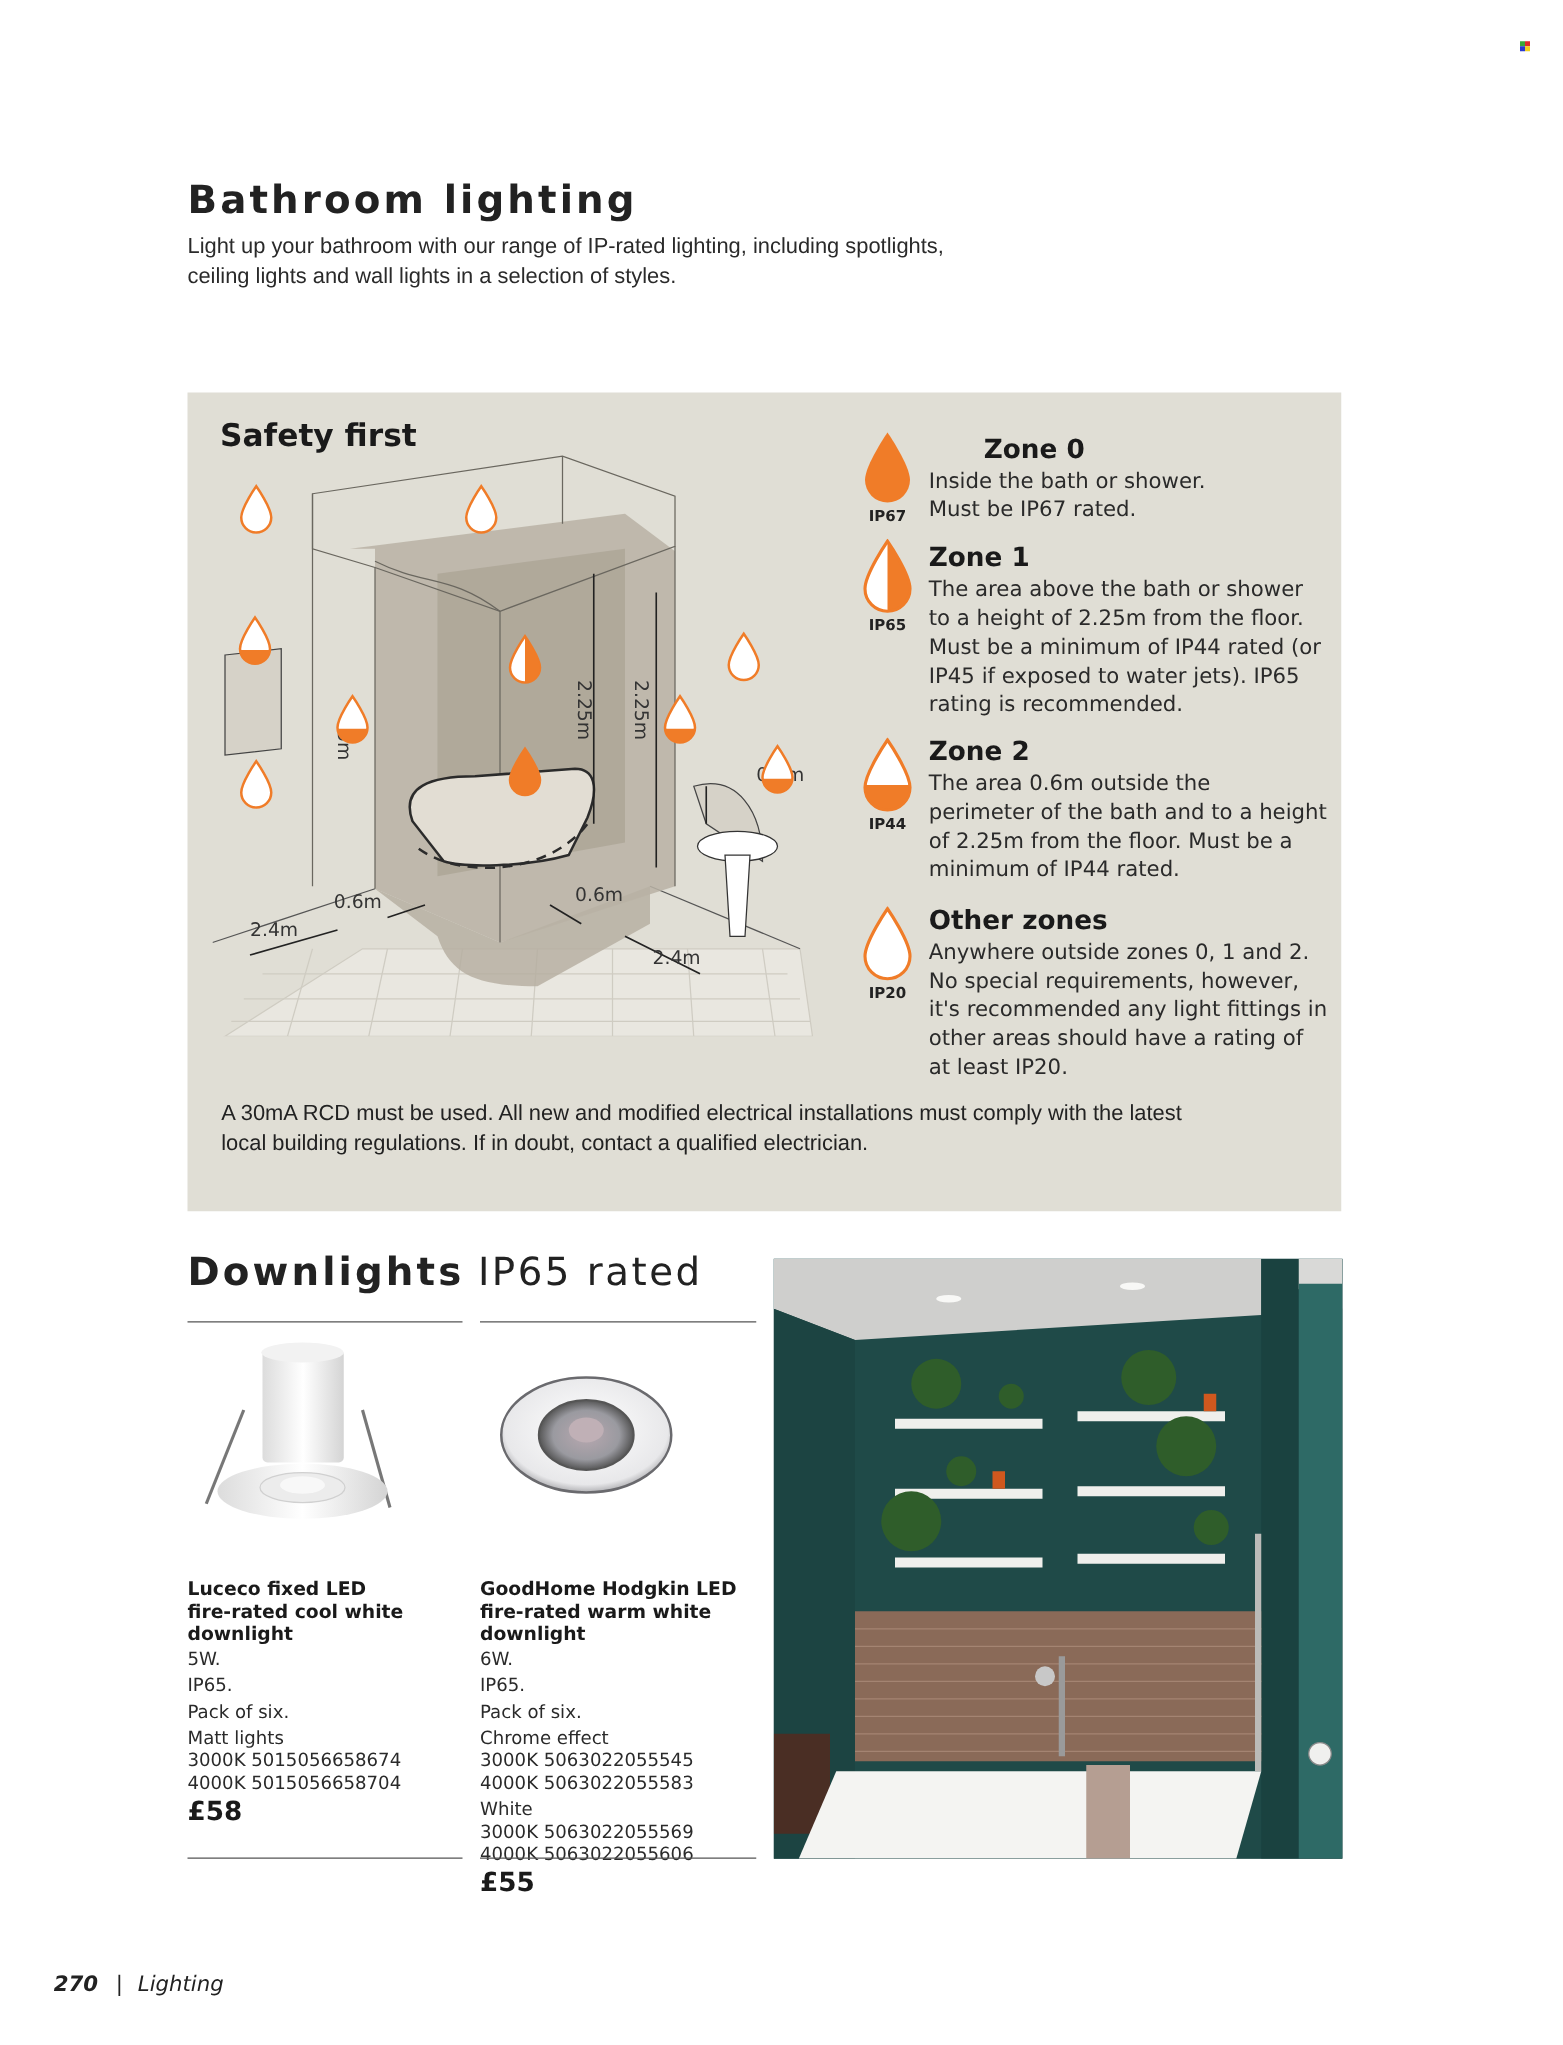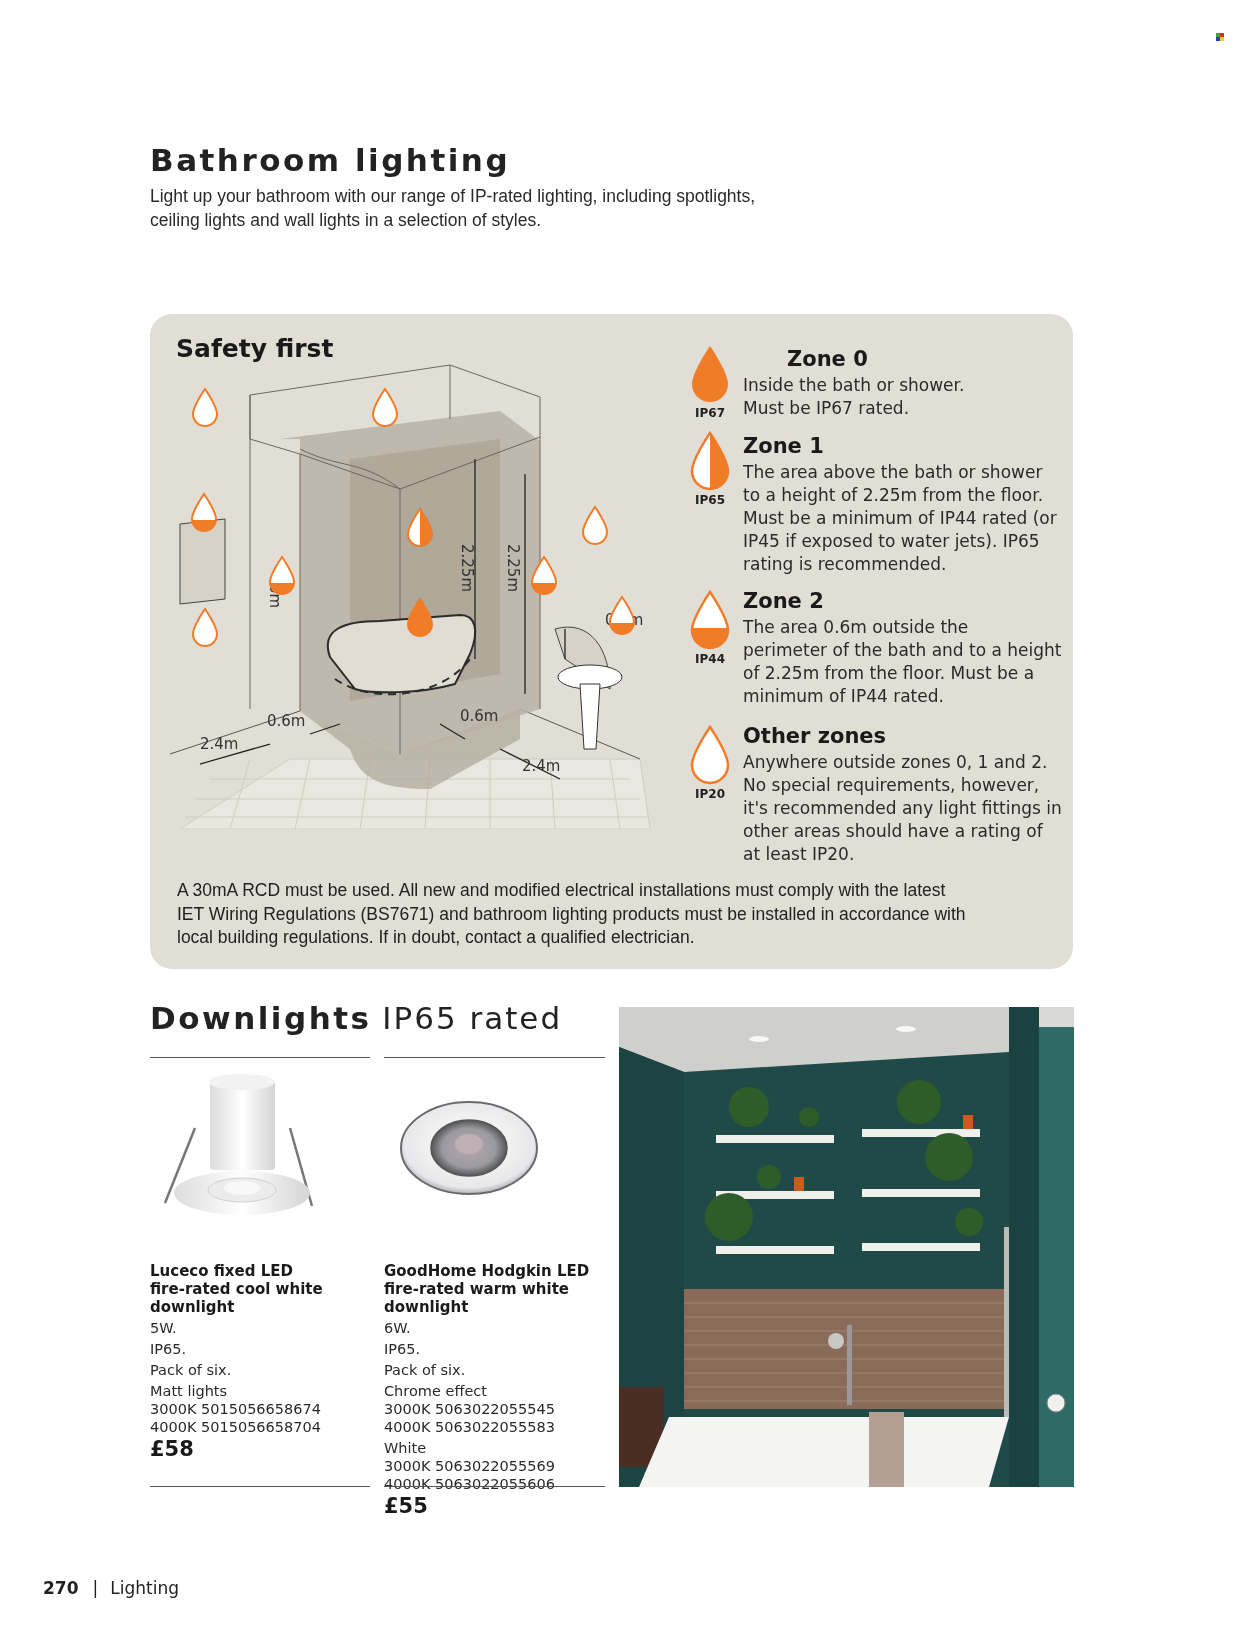--- a/index.html
+++ b/index.html
@@ -6,21 +6,21 @@
   html, body { width: 1250px; height: 1636px; background: #ffffff; overflow: hidden; }
   body { position: relative; font-family: "DejaVu Sans", sans-serif; color: #1e1e1e; }
   .abs { position: absolute; }
 
   .corner-logo { left: 1216px; top: 33px; width: 8px; height: 8px; display: grid; grid-template-columns: 4px 4px; grid-template-rows: 4px 4px; }
   .corner-logo span { display: block; }
 
   .page-title { left: 150px; top: 142px; font-size: 31px; font-weight: bold; letter-spacing: 2.5px; color: #222; }
   .page-intro { left: 150px; top: 184px; width: 700px; font-family: "Liberation Sans", sans-serif; font-size: 17.5px; line-height: 24px; color: #2a2a2a; }
 
-  .panel { left: 150px; top: 314px; width: 923px; height: 655px; background: #e0ded5; border-radius: 22px; }
+  .panel { left: 150px; top: 314px; width: 923px; height: 655px; background: #e0ded5; }
   .panel-title { left: 26px; top: 20px; font-size: 25px; font-weight: bold; color: #1a1a1a; }
   .diagram { left: 20px; top: 45px; width: 500px; height: 470px; }
 
   .zone { position: absolute; left: 540px; width: 380px; }
   .zone .drop { position: absolute; left: 0; width: 40px; }
   .zone .ip { position: absolute; left: 0; width: 40px; text-align: center; font-size: 12px; font-weight: bold; color: #222; }
   .zone .zt { position: absolute; left: 53px; font-size: 21px; font-weight: bold; color: #1a1a1a; white-space: nowrap; }
   .zone .zd { position: absolute; left: 53px; width: 330px; font-size: 17px; line-height: 23px; color: #2a2a2a; }
 
   .panel-footer { left: 27px; top: 565px; width: 860px; font-family: "Liberation Sans", sans-serif; font-size: 17.5px; line-height: 23.5px; color: #222; }
@@ -32,21 +32,21 @@
   .rule { height: 1px; background: #555; }
   .product { width: 222px; }
   .prod-img { width: 222px; height: 170px; }
   .prod-name { font-size: 15px; font-weight: bold; line-height: 18px; color: #1a1a1a; margin-top: 20px; }
   .prod-line { font-size: 14.5px; line-height: 18px; color: #2a2a2a; }
   .gap { margin-top: 3px; }
   .prod-price { font-size: 21px; font-weight: bold; line-height: 20px; color: #1a1a1a; margin-top: 3px; }
 
   .photo { left: 619px; top: 1007px; width: 455px; height: 480px; overflow: hidden; background: #1f4a48; }
 
-  .footer { left: 43px; top: 1578px; font-size: 17px; color: #222; white-space: nowrap; }
+  .footer { left: 43px; top: 1578px; font-size: 17px; color: #222; white-space: nowrap; font-style: italic; }
   .footer b { font-weight: bold; }
   .footer .sep { margin: 0 12px 0 14px; }
 </style>
 </head>
 <body>
 
 <div class="abs corner-logo">
   <span style="background:#3aa83a"></span>
     <span style="background:#e02a2a"></span>
   <span style="background:#2a3ad0"></span>
@@ -238,21 +238,20 @@
       <div>Anywhere outside zones 0, 1 and 2.</div>
       <div>No special requirements, however,</div>
       <div>it's recommended any light fittings in</div>
       <div>other areas should have a rating of</div>
       <div>at least IP20.</div>
     </div>
   </div>
 
   <div class="abs panel-footer">
     <div>A 30mA RCD must be used. All new and modified electrical installations must comply with the latest</div>
-    <div>IET Wiring Regulations (BS7671) and bathroom lighting products must be installed in accordance with</div>
     <div>local building regulations. If in doubt, contact a qualified electrician.</div>
   </div>
 </section>
 
 <h2 class="abs dl-title">
   <b>Downlights</b> <span class="thin">IP65 rated</span>
 </h2>
 
 <div class="abs rule" style="left:150px; top:1057px; width:220px;"></div>
 <div class="abs rule" style="left:384px; top:1057px; width:221px;"></div>

